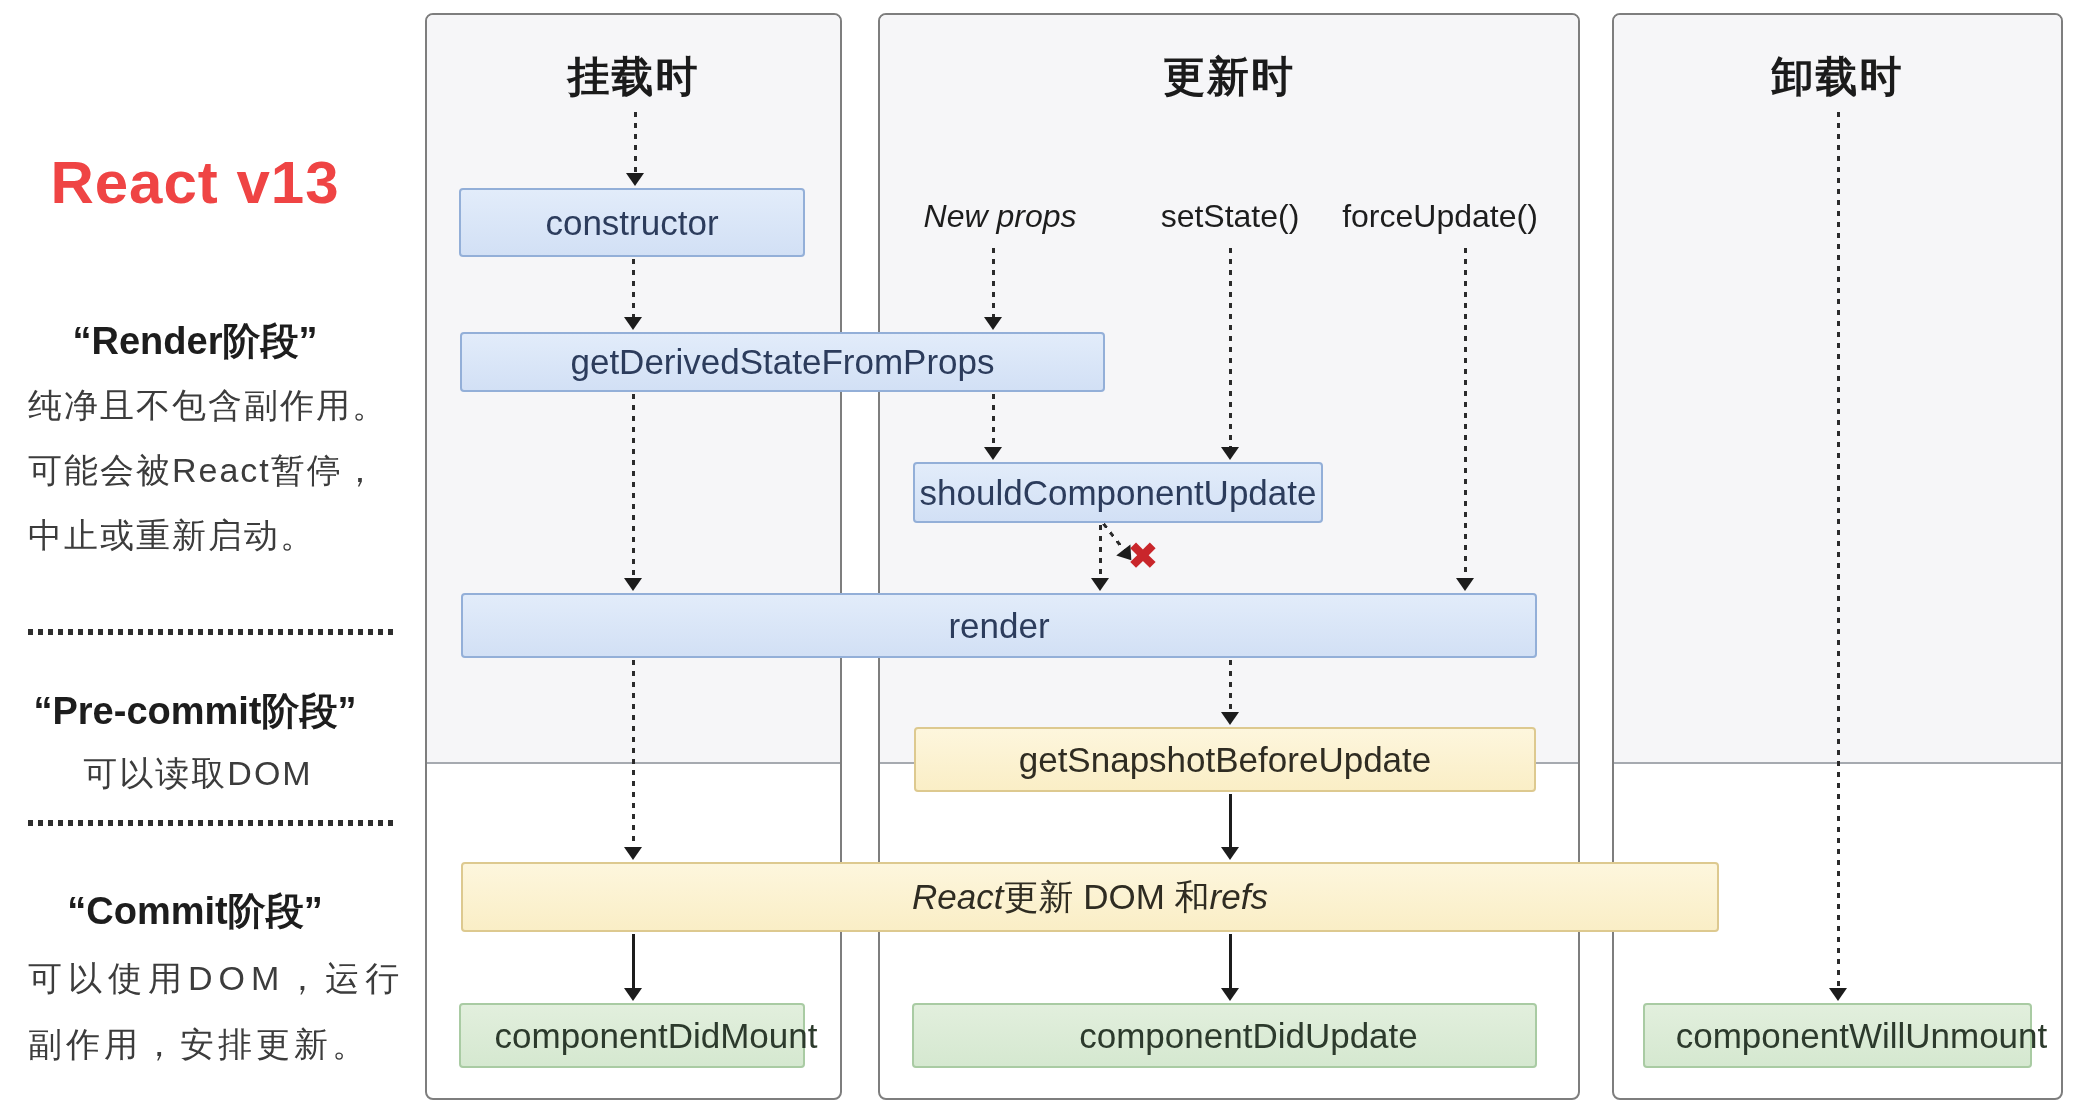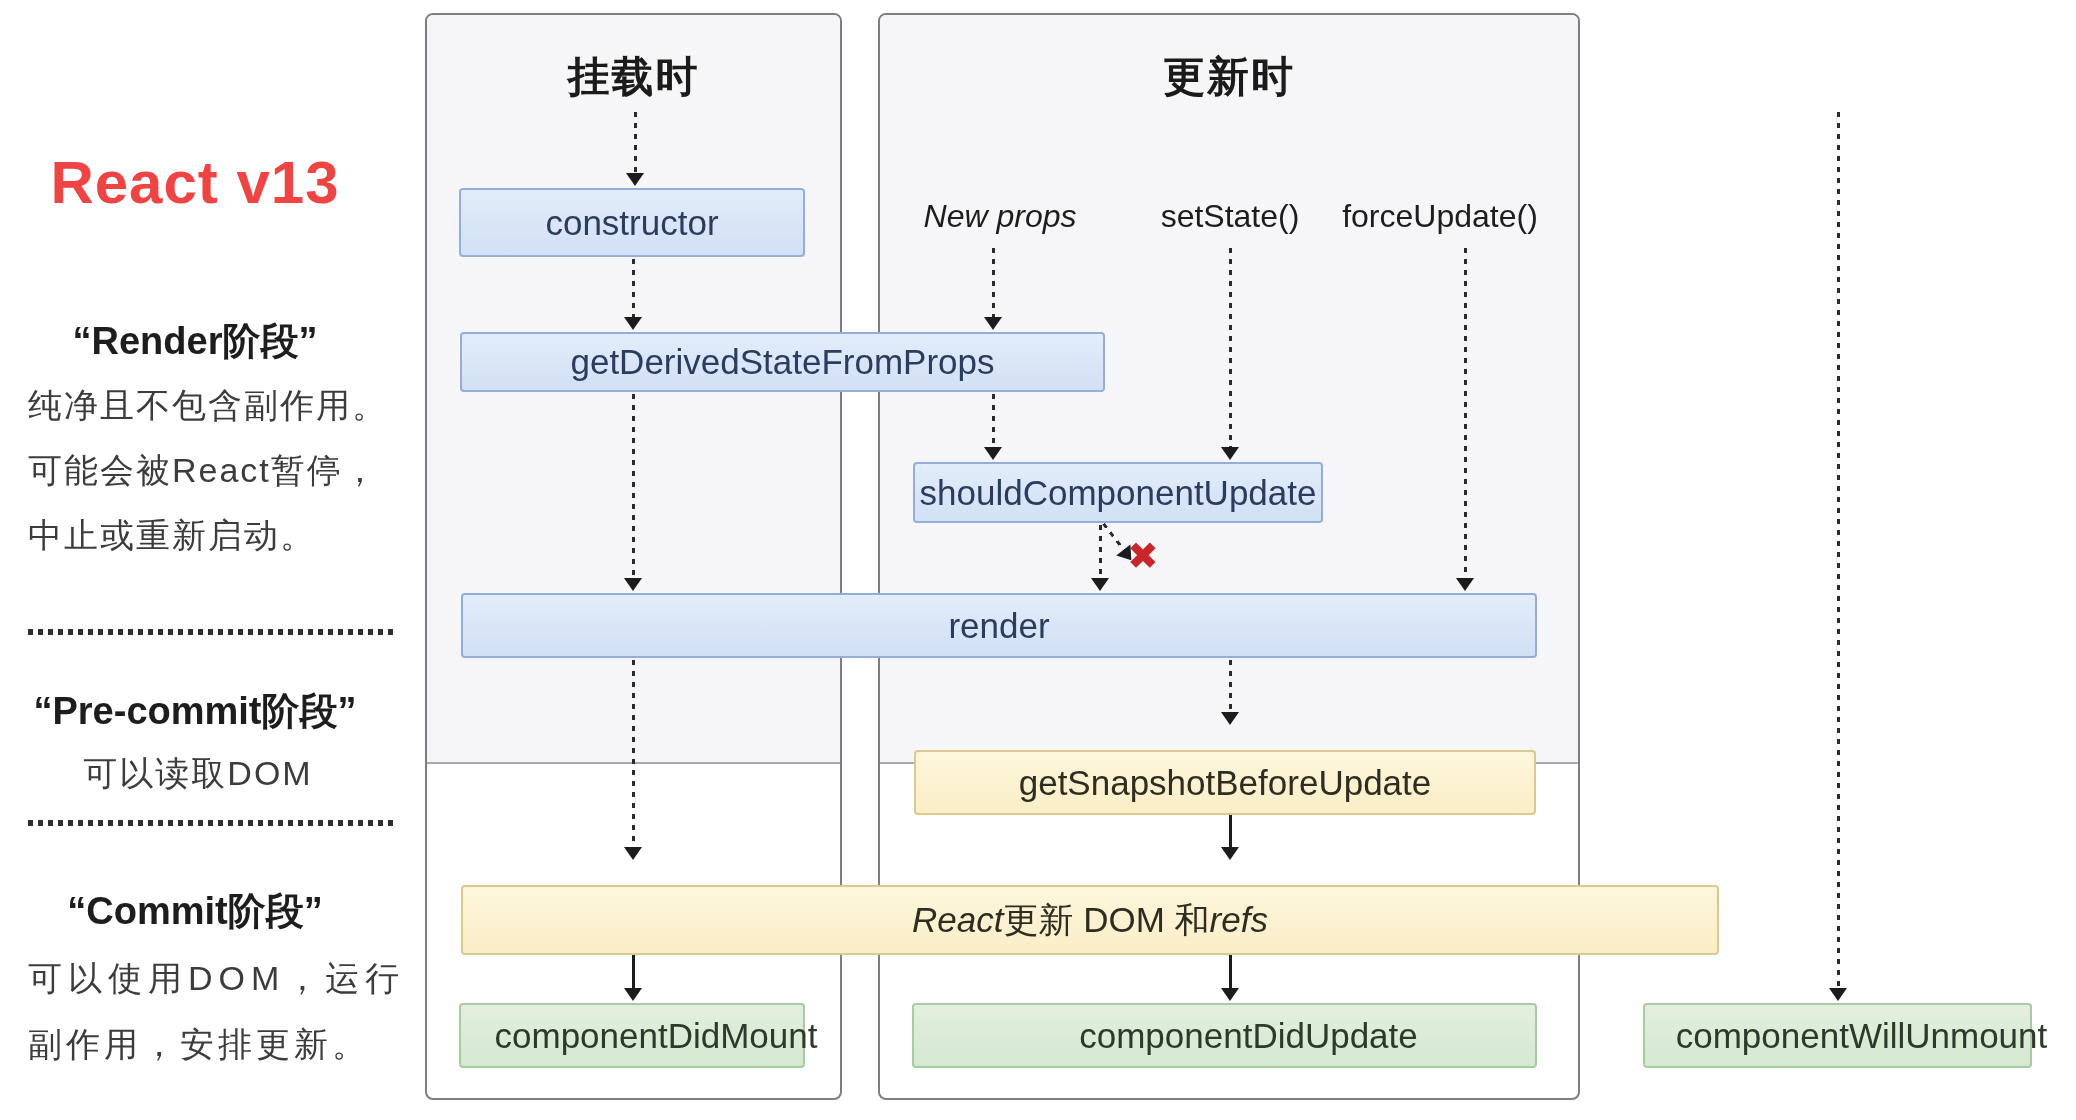--- a/index.html
+++ b/index.html
@@ -39,21 +39,21 @@
   .box{
     position:absolute;display:flex;align-items:center;justify-content:center;
     border-radius:4px;font-size:35px;z-index:3;box-sizing:border-box;white-space:nowrap;
   }
   .box.blue{
     background:linear-gradient(180deg,#e2ecfa,#d2e0f5);
     border:2px solid #93afd8;color:#2c3c5c;
   }
   .box.yellow{
     background:linear-gradient(180deg,#fdf6dd,#faeec6);
-    border:2px solid #ddc98f;color:#2f2c22;margin-top:23px;
+    border:2px solid #ddc98f;color:#2f2c22;
   }
   .box.green{
     background:linear-gradient(180deg,#e2efdd,#d5e8d0);
     border:2px solid #a9cba3;color:#2c3a2c;padding-left:48px;
   }
   .italic{font-style:italic;}
   
   .trigger{
     position:absolute;top:198px;text-align:center;font-size:32px;color:#1d1d1d;z-index:2;white-space:nowrap;
   }
@@ -94,20 +94,24 @@
   <div class="side-line" style="left:28px;top:956px;letter-spacing:6px;">可以使用DOM，运行</div>
   <div class="side-line" style="left:28px;top:1022px;letter-spacing:4px;">副作用，安排更新。</div>
 
   <div class="col" style="left:425px;width:417px;">
     <div class="col-top"></div>
     <div class="col-header">挂载时</div>
   </div>
   <div class="col" style="left:878px;width:702px;">
     <div class="col-top"></div>
     <div class="col-header">更新时</div>
+  </div>
+  <div class="col" style="left:1612px;width:451px;">
+    <div class="col-top"></div>
+    <div class="col-header">卸载时</div>
   </div>
 
   <div class="trigger italic" style="left:900px;width:200px;">New props</div>
   <div class="trigger" style="left:1130px;width:200px;">setState()</div>
   <div class="trigger" style="left:1320px;width:240px;">forceUpdate()</div>
 
   <div class="arrow dashed" style="left:626px;top:112px;height:74px;">
       <div class="shaft"></div>
       <div class="head"></div>
     </div>

